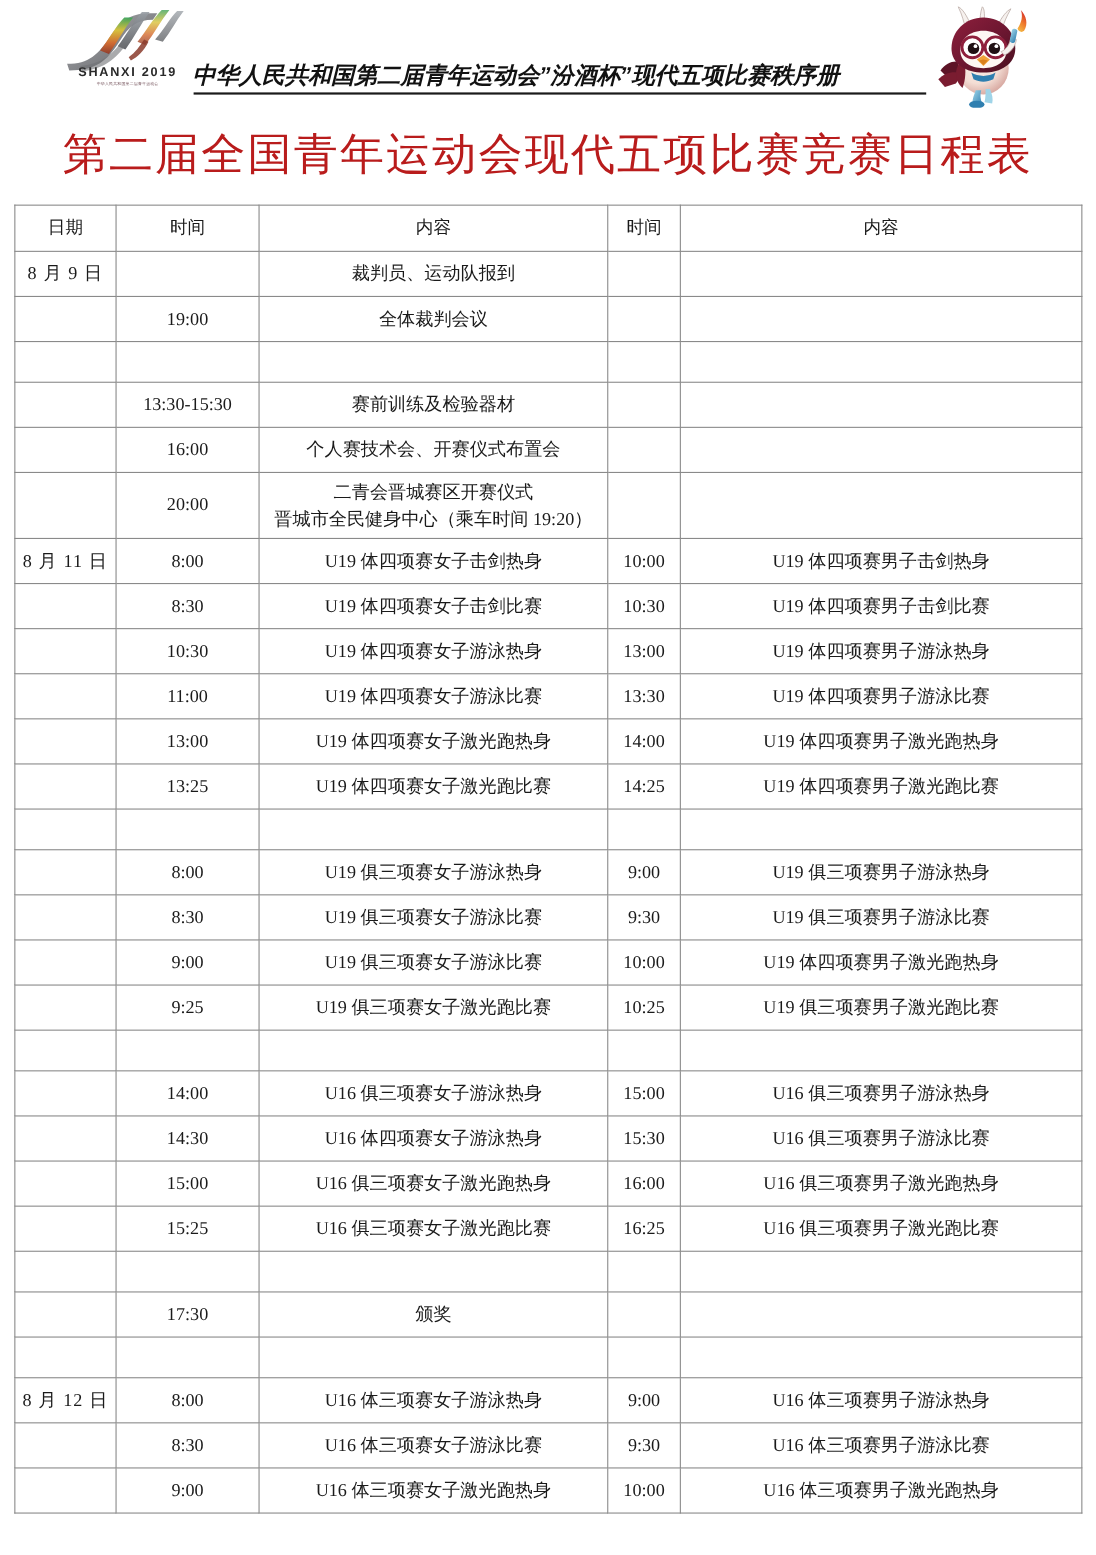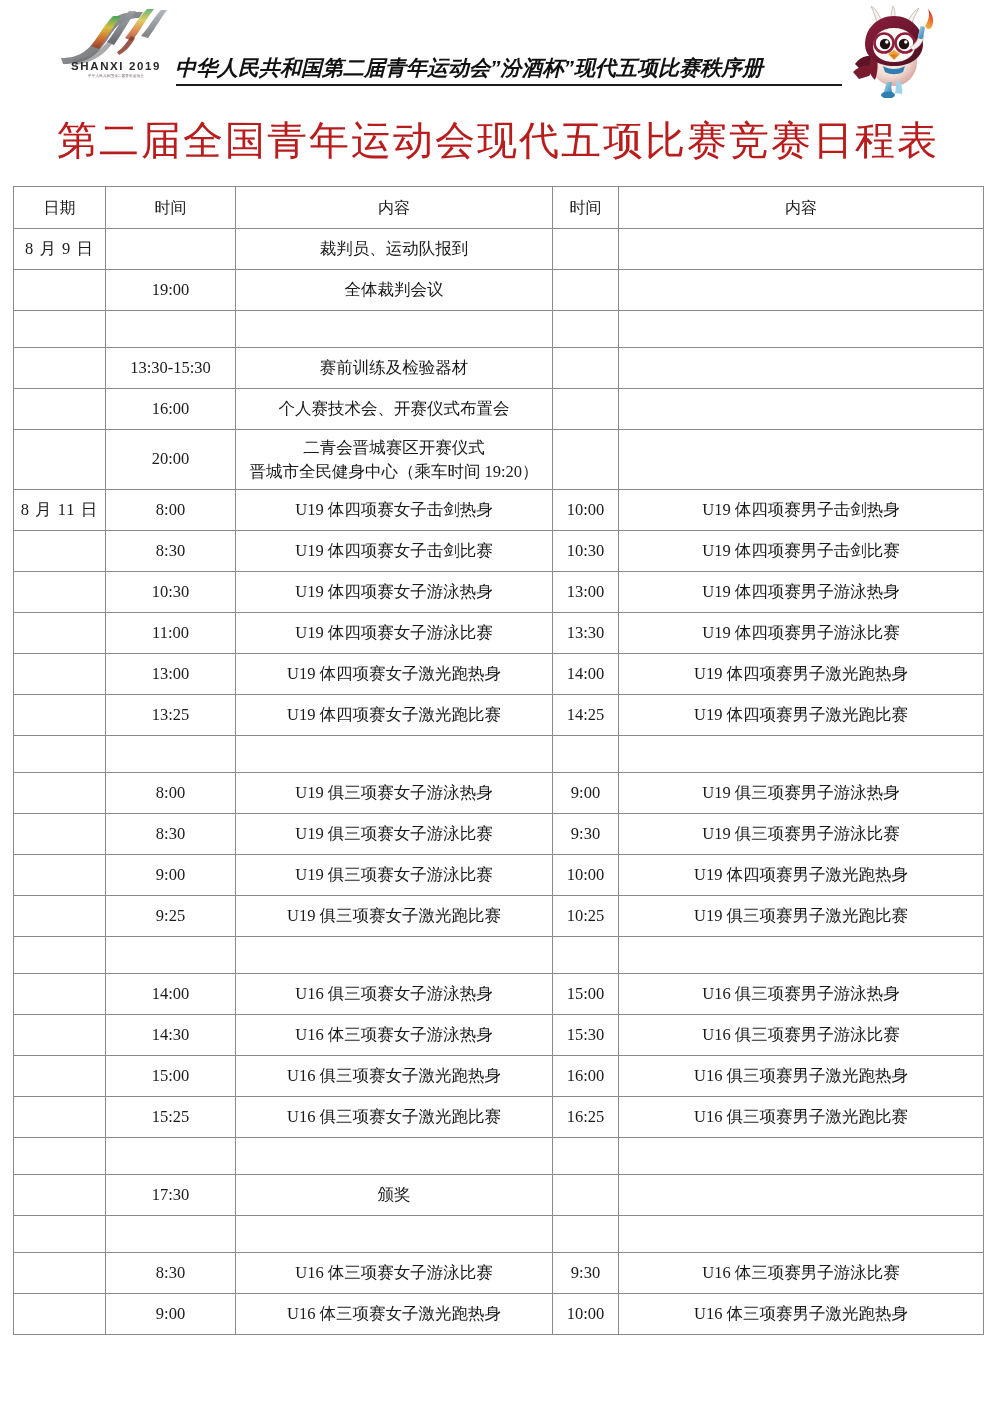--- a/index.html
+++ b/index.html
@@ -408,21 +408,21 @@
         <tr class="r">
           <td class="date-cell"></td>
           <td class="time-cell">14:00</td>
           <td class="cont-cell">U16 俱三项赛女子游泳热身</td>
           <td class="time-cell">15:00</td>
           <td class="cont-cell">U16 俱三项赛男子游泳热身</td>
         </tr>
         <tr class="r">
           <td class="date-cell"></td>
           <td class="time-cell">14:30</td>
-          <td class="cont-cell">U16 体三项赛女子游泳热身</td>
+          <td class="cont-cell">U16 体四项赛女子游泳热身</td>
           <td class="time-cell">15:30</td>
           <td class="cont-cell">U16 俱三项赛男子游泳比赛</td>
         </tr>
         <tr class="r">
           <td class="date-cell"></td>
           <td class="time-cell">15:00</td>
           <td class="cont-cell">U16 俱三项赛女子激光跑热身</td>
           <td class="time-cell">16:00</td>
           <td class="cont-cell">U16 俱三项赛男子激光跑热身</td>
         </tr>
@@ -448,20 +448,27 @@
           <td class="cont-cell"></td>
         </tr>
         <tr class="gap">
           <td class="date-cell"></td>
           <td class="time-cell"></td>
           <td class="cont-cell"></td>
           <td class="time-cell"></td>
           <td class="cont-cell"></td>
         </tr>
         <tr class="r">
+          <td class="date-cell">8 月 12 日</td>
+          <td class="time-cell">8:00</td>
+          <td class="cont-cell">U16 体三项赛女子游泳热身</td>
+          <td class="time-cell">9:00</td>
+          <td class="cont-cell">U16 体三项赛男子游泳热身</td>
+        </tr>
+        <tr class="r">
           <td class="date-cell"></td>
           <td class="time-cell">8:30</td>
           <td class="cont-cell">U16 体三项赛女子游泳比赛</td>
           <td class="time-cell">9:30</td>
           <td class="cont-cell">U16 体三项赛男子游泳比赛</td>
         </tr>
         <tr class="r">
           <td class="date-cell"></td>
           <td class="time-cell">9:00</td>
           <td class="cont-cell">U16 体三项赛女子激光跑热身</td>

